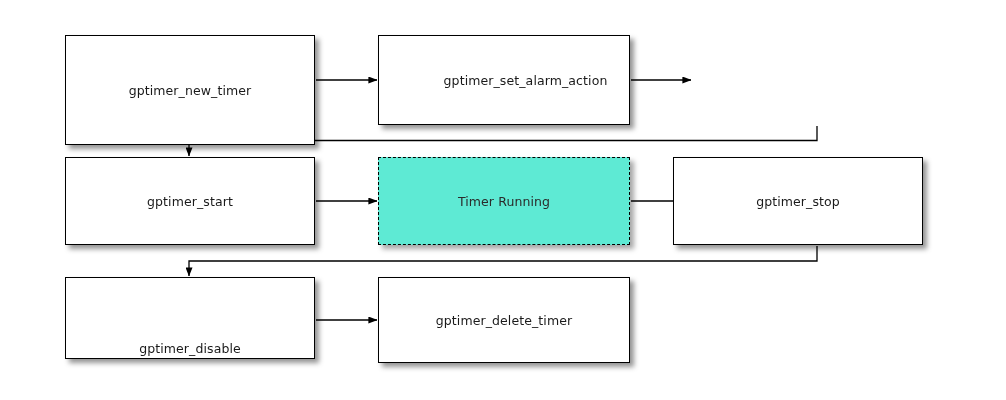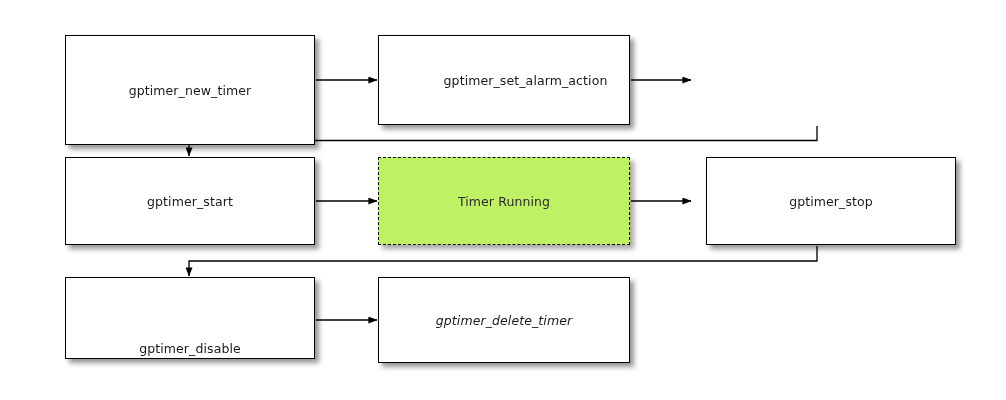--- a/index.html
+++ b/index.html
@@ -92,29 +92,29 @@
 
   <div class="node" style="left:378px; top:35px; width:252px; height:90px;padding-left:43px;">
     <div class="node-label">gptimer_set_alarm_action</div>
   </div>
 
 
   <div class="node" style="left:65px; top:157px; width:250px; height:88px;">
     <div class="node-label">gptimer_start</div>
   </div>
 
-  <div class="node state" style="left:378px; top:157px; width:252px; height:88px; background:#bef264;">
+  <div class="node state" style="left:378px; top:157px; width:252px; height:88px; background:#5eead4;">
     <div class="node-label">Timer Running</div>
   </div>
 
-  <div class="node" style="left:706px; top:157px; width:250px; height:88px;">
+  <div class="node" style="left:673px; top:157px; width:250px; height:88px;">
     <div class="node-label">gptimer_stop</div>
   </div>
 
   <div class="node" style="left:65px; top:277px; width:250px; height:82px;justify-content:flex-end;">
     <div class="node-label">gptimer_disable</div>
   </div>
 
-  <div class="node" style="left:378px; top:277px; width:252px; height:86px;font-style:italic;">
+  <div class="node" style="left:378px; top:277px; width:252px; height:86px;">
     <div class="node-label">gptimer_delete_timer</div>
   </div>
 
 </div>
 
 </body></html>

